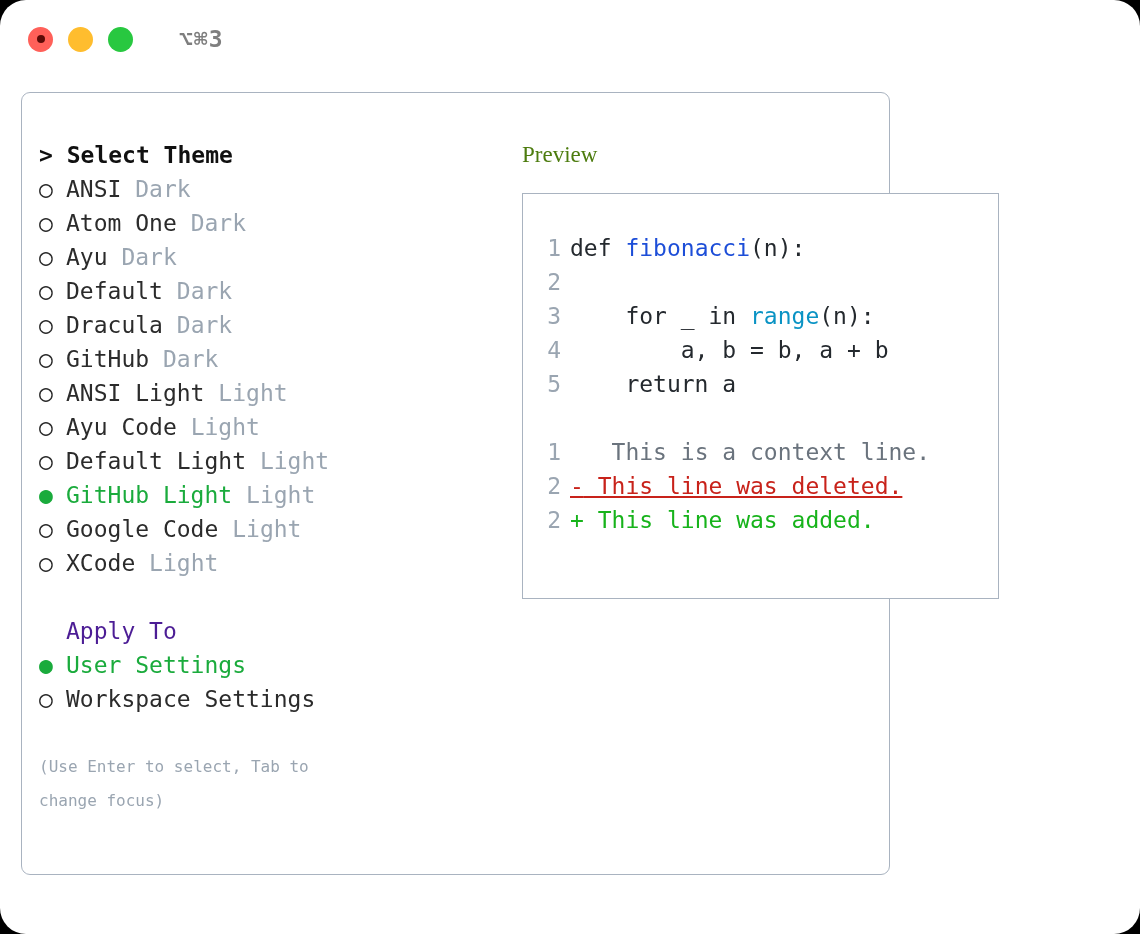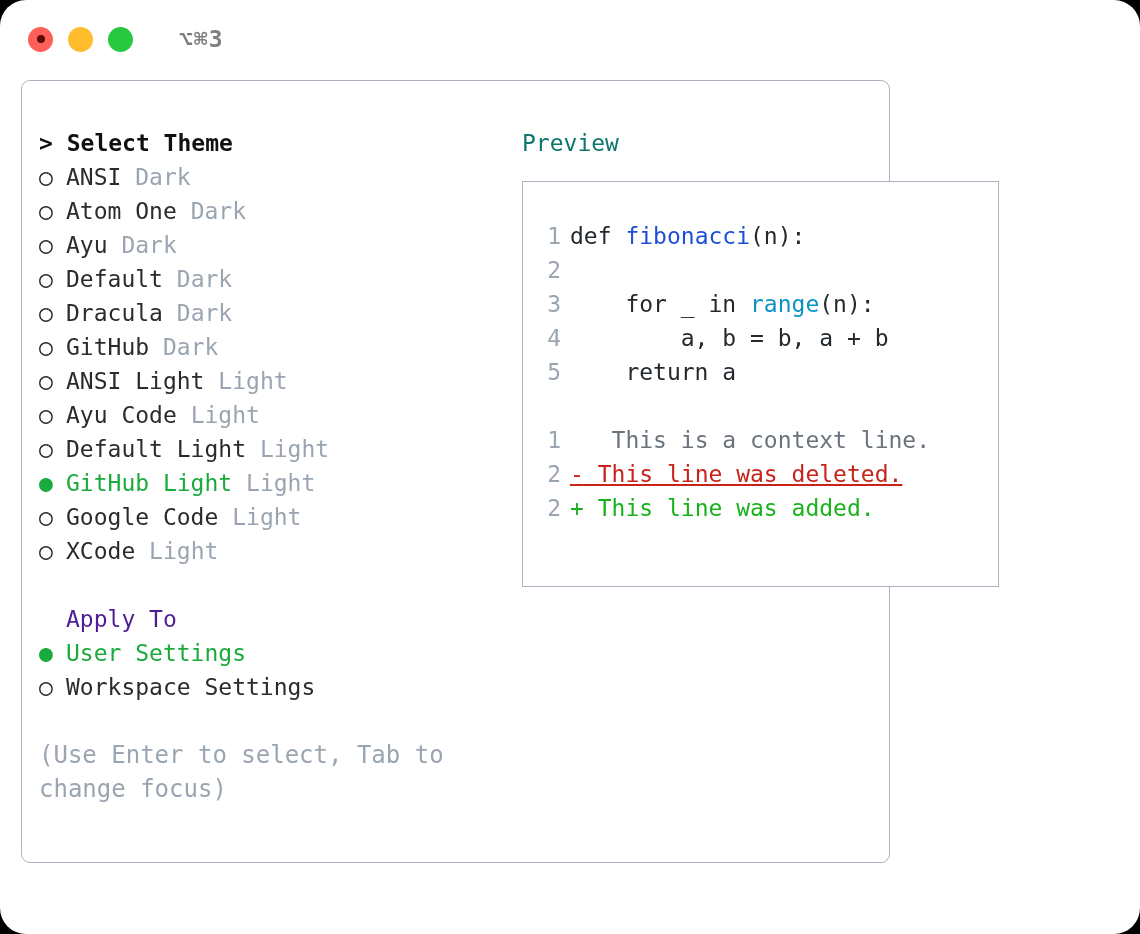--- a/index.html
+++ b/index.html
@@ -46,21 +46,21 @@
     margin-left: 46px;
     font-size: 23px;
     font-weight: bold;
     color: #7e7e7e;
     letter-spacing: 1px;
   }
 
   
   .panel {
     position: absolute;
-    left: 21px; top: 80px;
+    left: 21px; top: 92px;
     width: 869px;
     height: 783px;
     border: 1.5px solid #a9b3c0;
     border-radius: 9px;
     background: #ffffff;
   }
 
   .panel-inner {
     position: absolute;
     left: 0; top: 0;
@@ -103,36 +103,37 @@
 
   .apply-header {
     padding-left: 27px;
     color: #4c1d95;
     white-space: pre;
   }
 
   .hint {
     margin-top: 34px;
     color: #9aa5b1;
-    font-size: 24px;
+    font-size: 16px;
     line-height: 34px;
     white-space: pre-line;
     width: 420px;
   }
 
   
   .right-col {
     flex: 1;
     padding-left: 18px;
     font-size: 23px;
   }
   .preview-title {
-    color: #0f766e;
-    line-height: 34px;
-    white-space: pre;
+    color: #4d7c0f;
+    line-height: 34px;
+    white-space: pre;
+    font-family: Liberation Serif, serif;
   }
   .preview-box {
     margin-top: 21px;
     width: 477px;
     height: 406px;
     border: 1.5px solid #a9b3c0;
     background: #ffffff;
     padding: 37px 0 0 0;
   }
 

